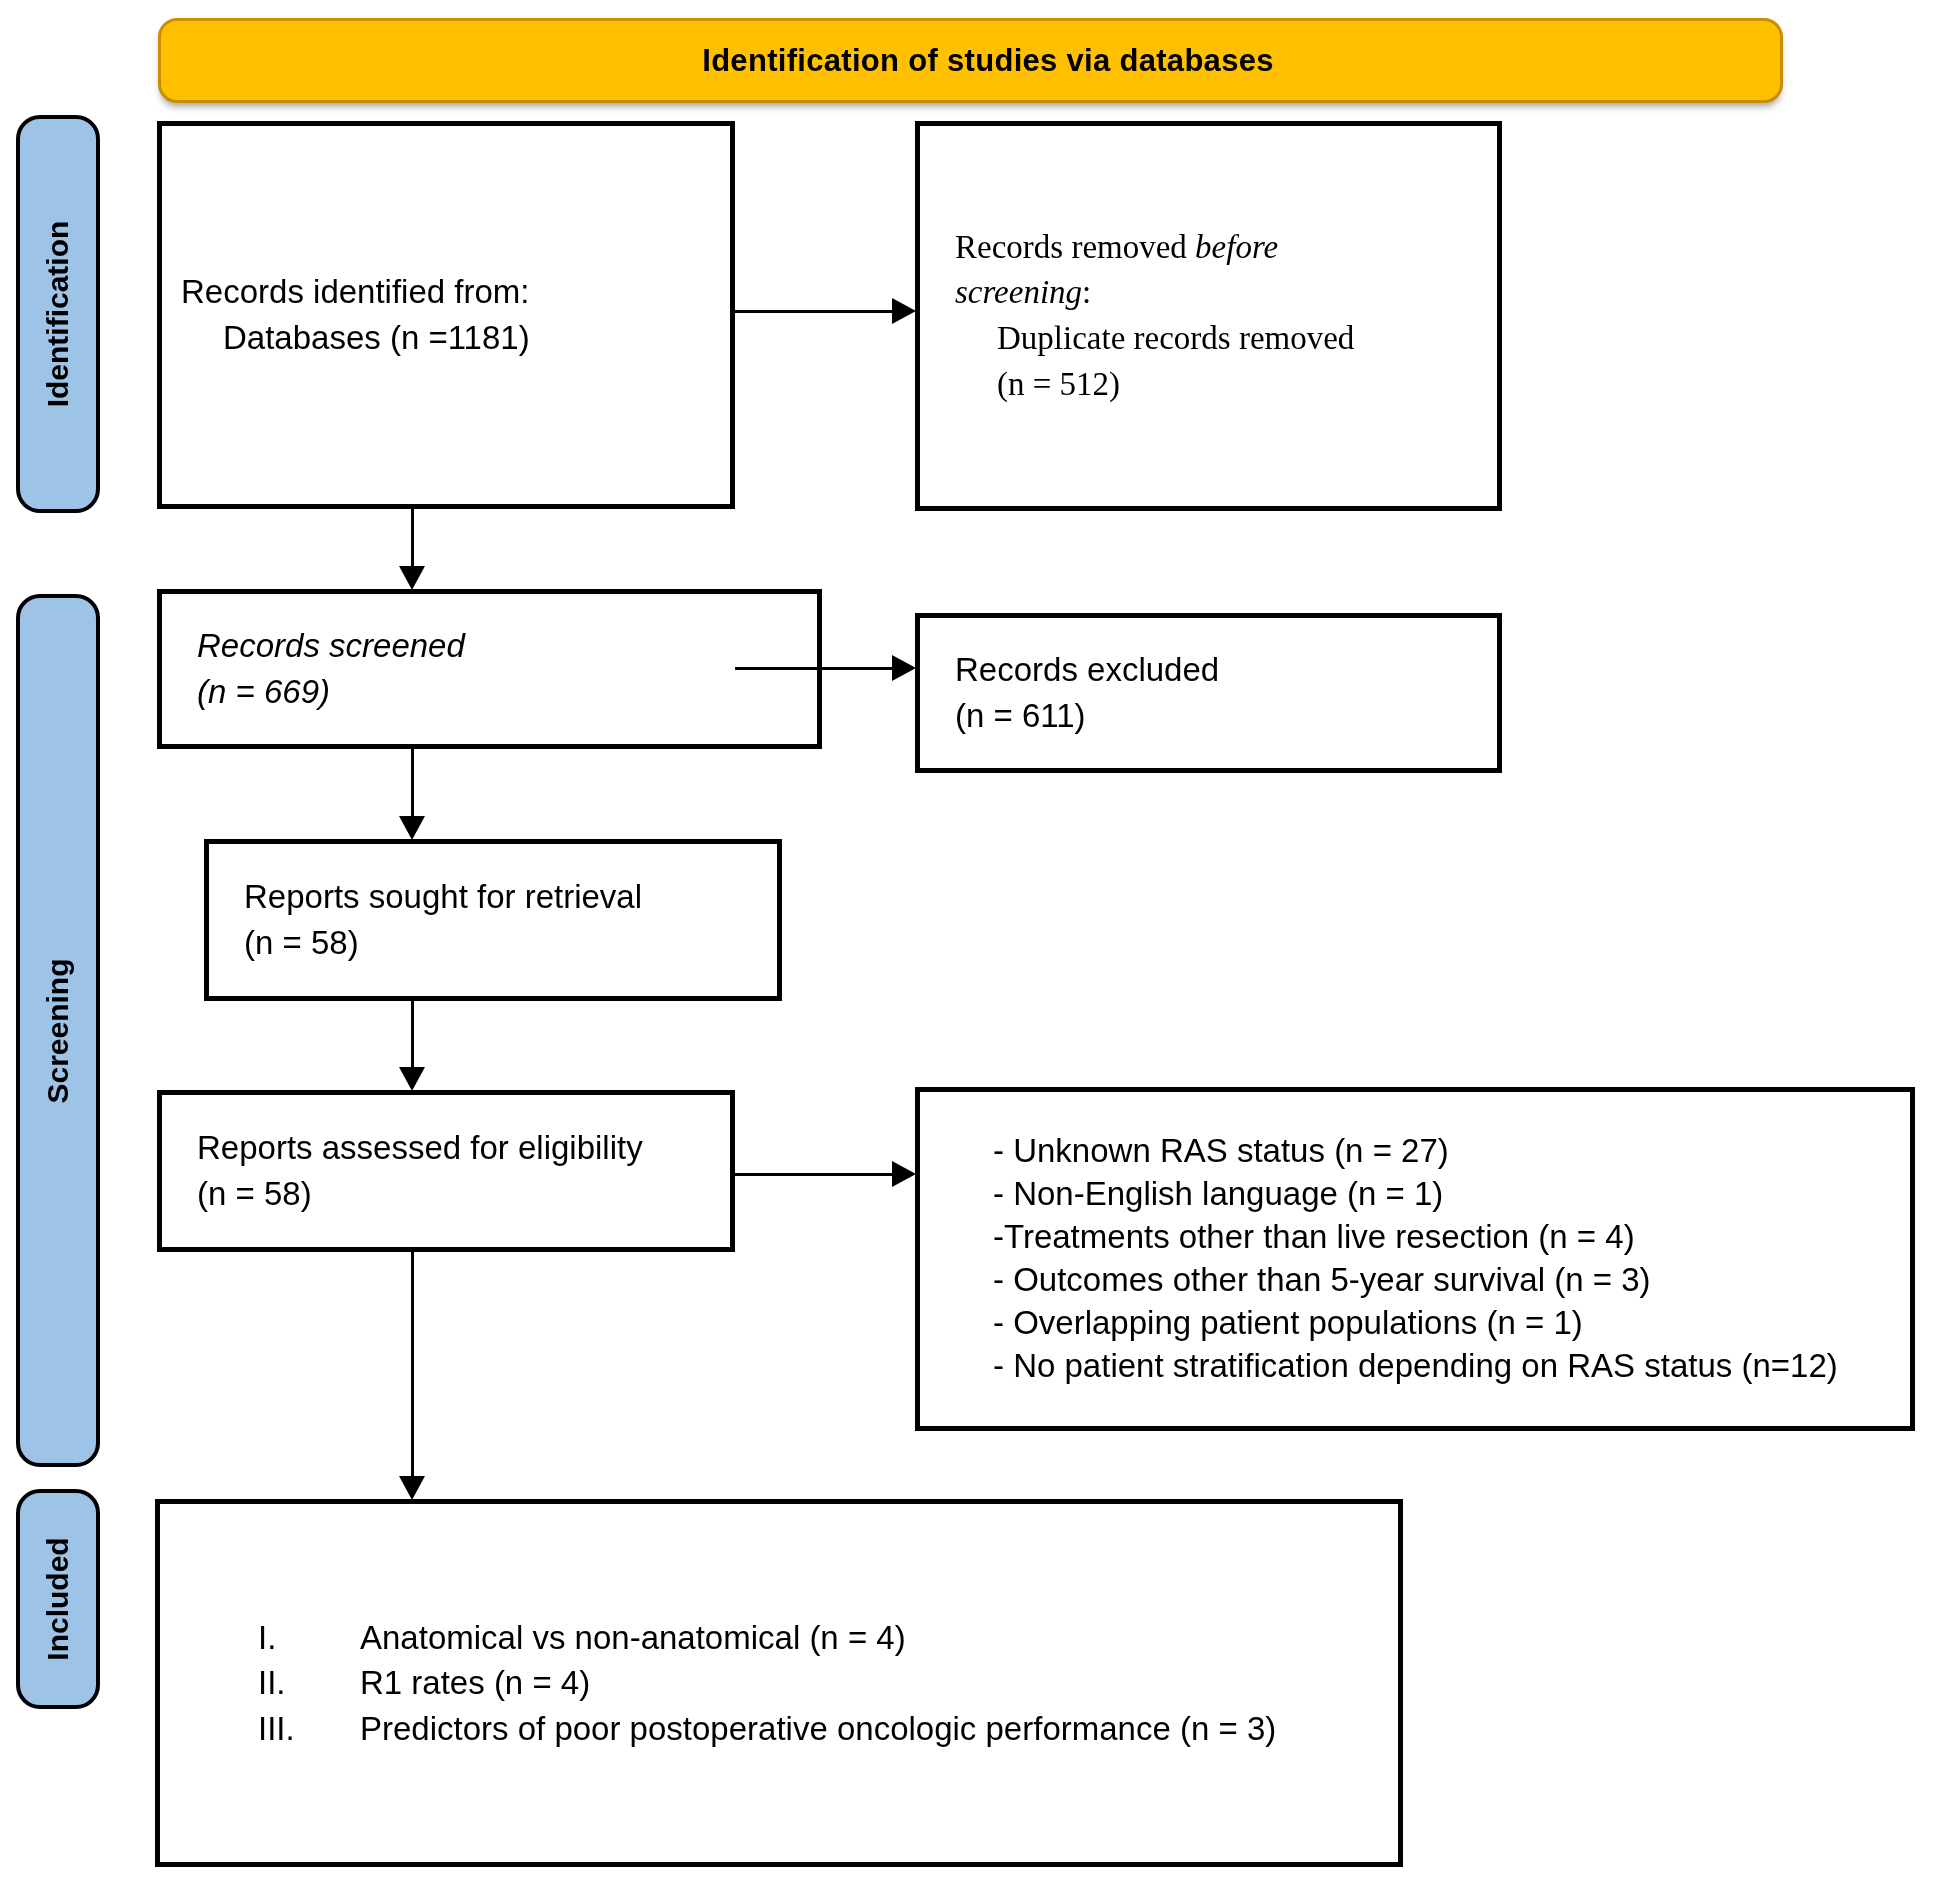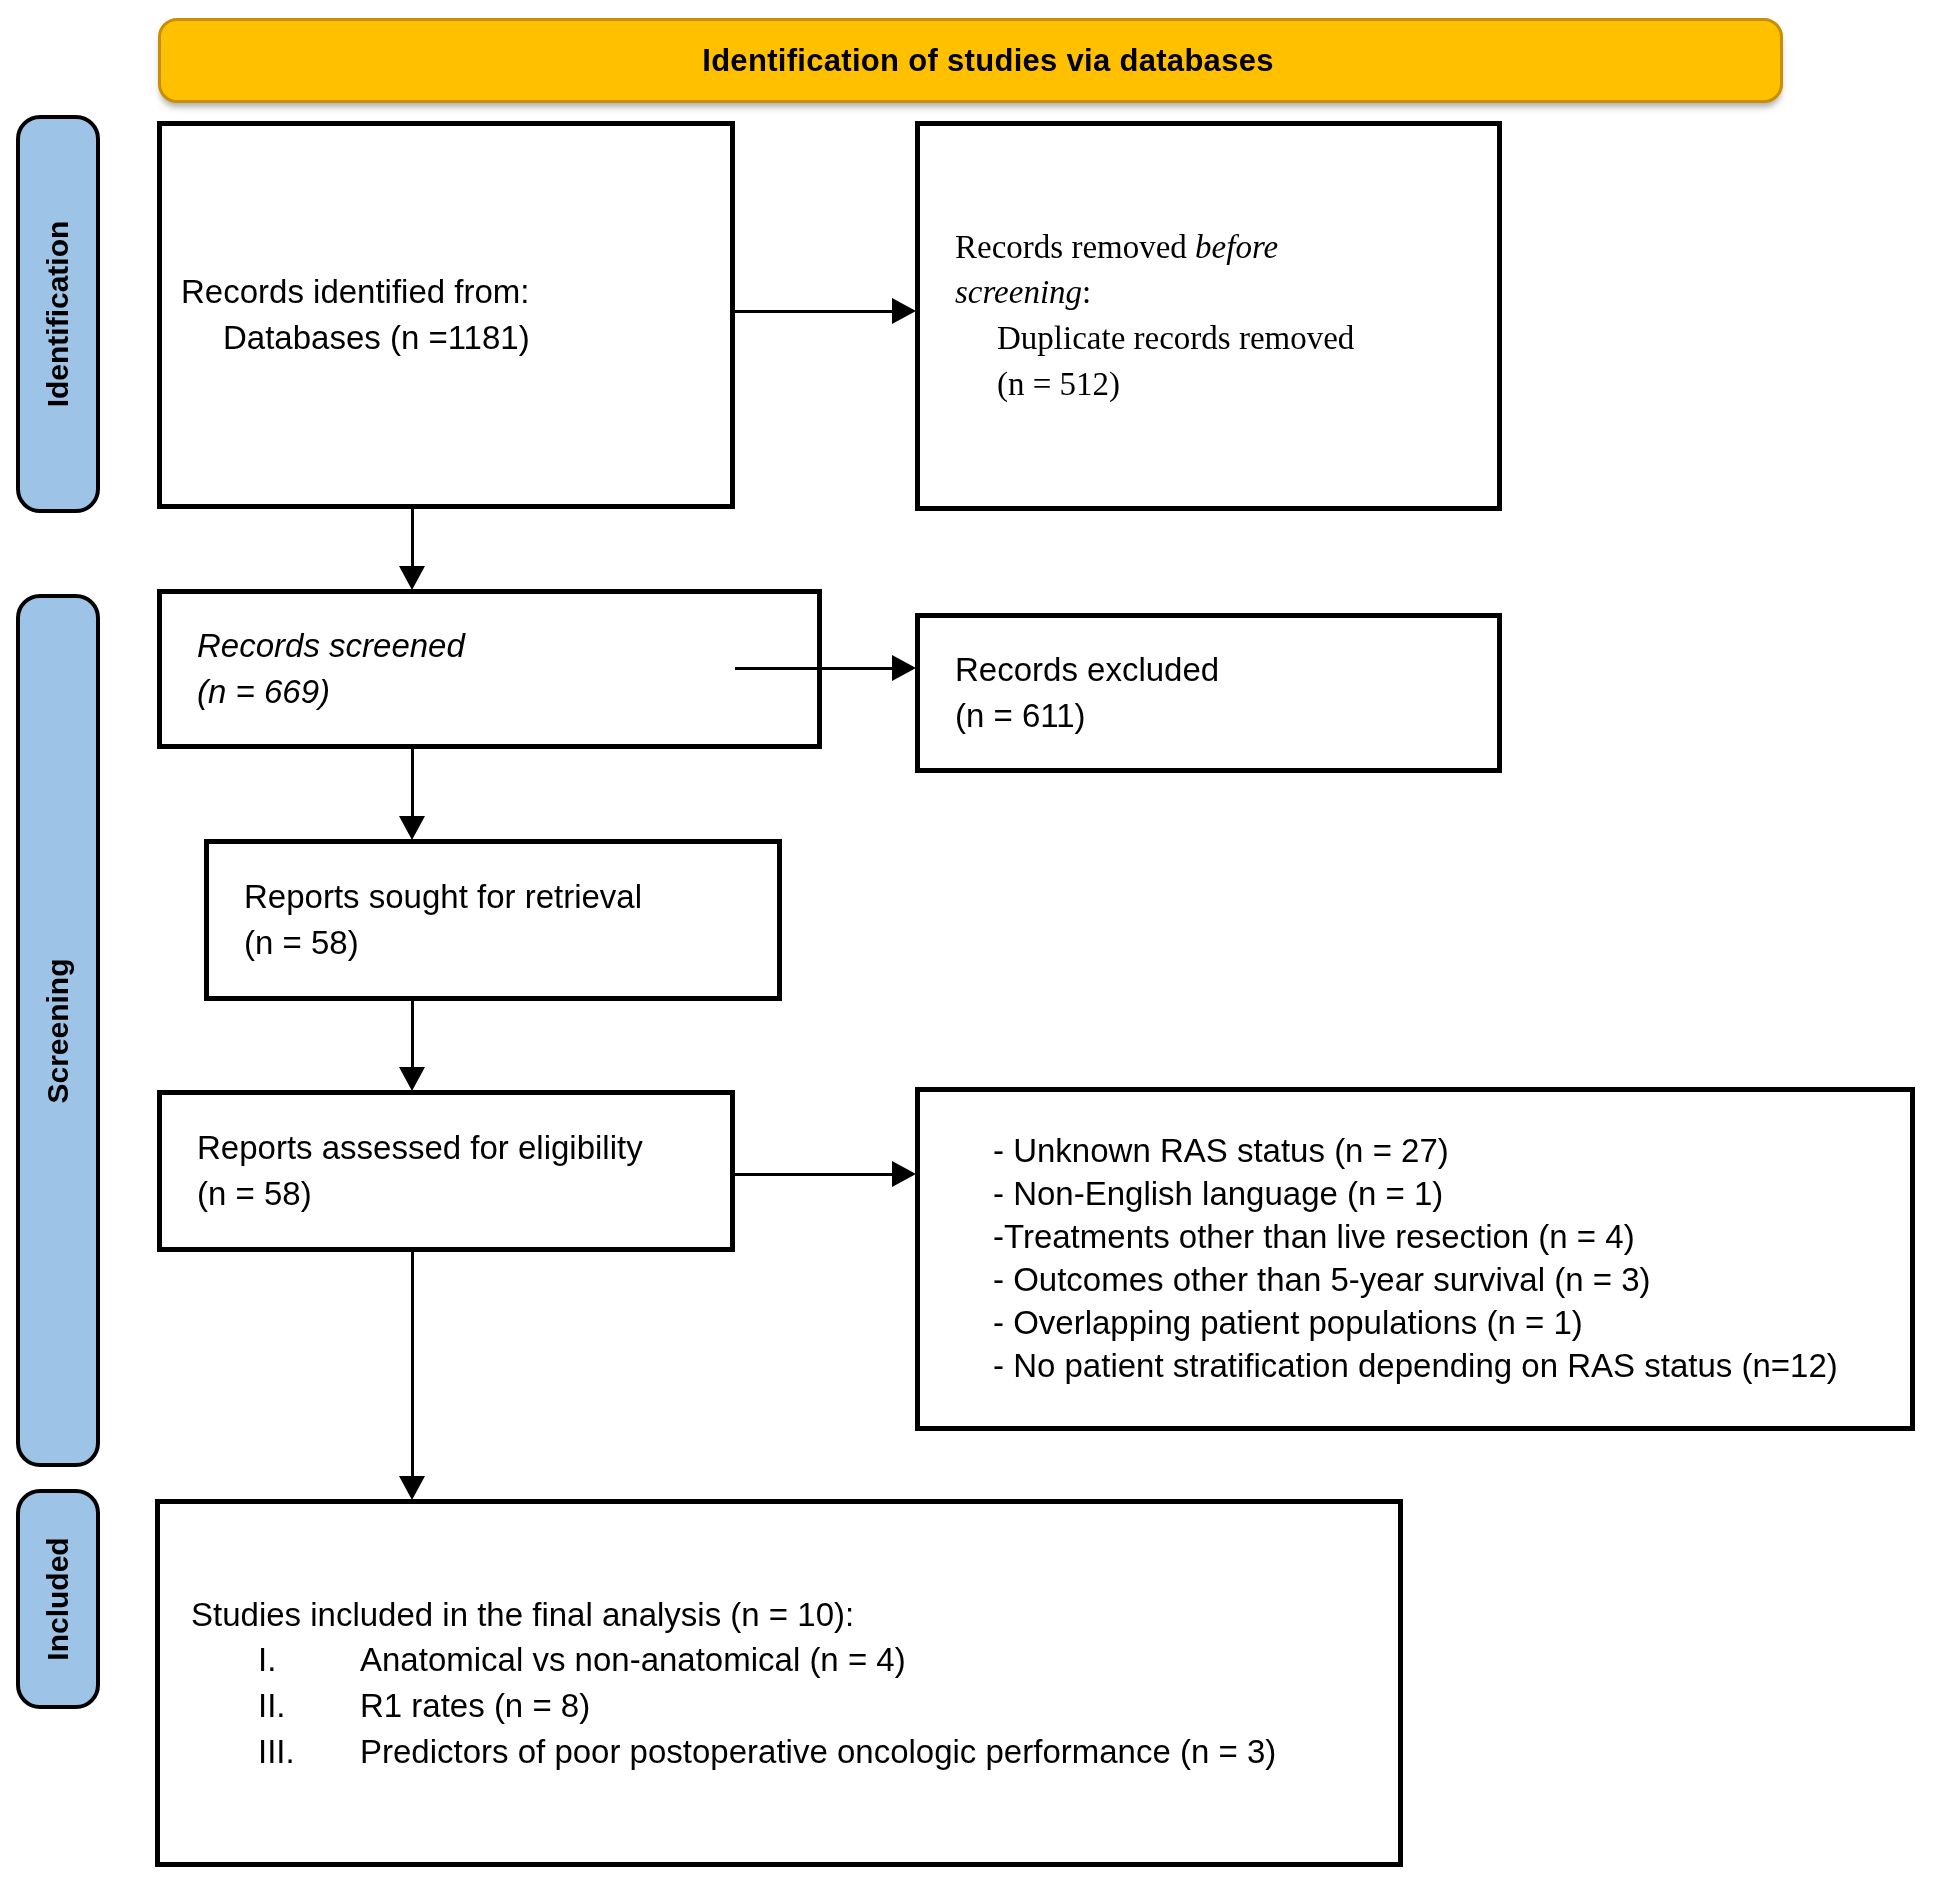--- a/index.html
+++ b/index.html
@@ -146,28 +146,27 @@
   <div class="flow-box box-excluded2">
     <div class="line indent1">- Unknown RAS status (n = 27)</div>
     <div class="line indent1">- Non-English language (n = 1)</div>
     <div class="line indent1">-Treatments other than live resection (n = 4)</div>
     <div class="line indent1">- Outcomes other than 5-year survival (n = 3)</div>
     <div class="line indent1">- Overlapping patient populations (n = 1)</div>
     <div class="line indent1">- No patient stratification depending on RAS status (n=12)</div>
   </div>
 
   <div class="flow-box box-included">
-    <div class="line">Studies included in the final analysis (n = 10):</div>
     <div class="roman-row">
       <span class="num">I.</span>
       <span class="item-text">Anatomical vs non-anatomical (n = 4)</span>
     </div>
     <div class="roman-row">
       <span class="num">II.</span>
-      <span class="item-text">R1 rates (n = 8)</span>
+      <span class="item-text">R1 rates (n = 4)</span>
     </div>
     <div class="roman-row">
       <span class="num">III.</span>
       <span class="item-text">Predictors of poor postoperative oncologic performance (n = 3)</span>
     </div>
   </div>
 
   <div class="vline" style="top:508px;  height:59px;"></div>
   <div class="head-down" style="top:566px;"></div>
 

